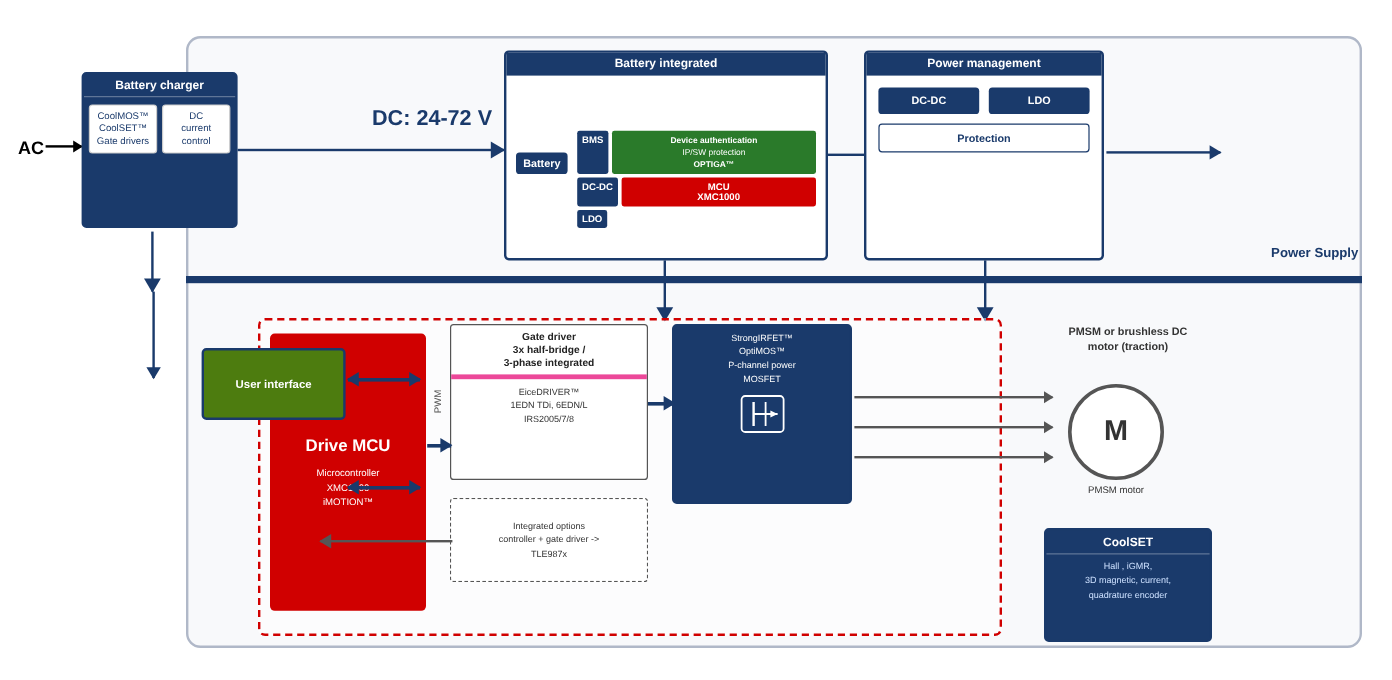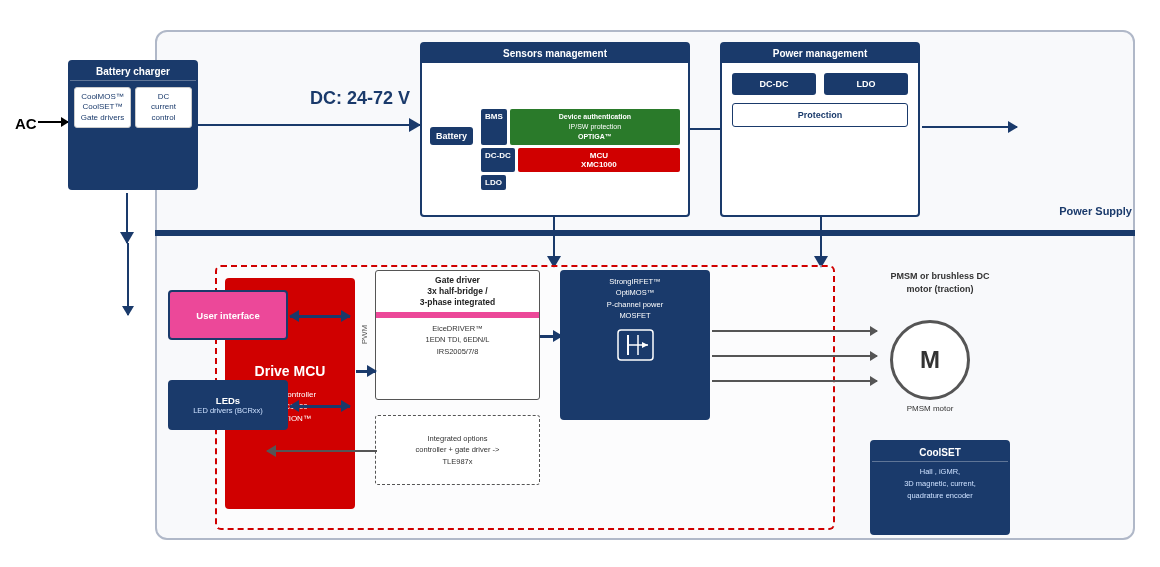--- a/index.html
+++ b/index.html
@@ -344,21 +344,21 @@
       height: 130px;
       border: 1.5px solid #555;
       background: #fff;
       border-radius: 3px;
     }
     .gate-driver-title {
       font-size: 8.5px;
       font-weight: bold;
       text-align: center;
       padding: 4px 2px;
-      border-bottom: 6px solid #ec4899;
+      border-bottom: 4px solid #ec4899;
       line-height: 1.3;
       color: #222;
     }
     .gate-driver-content {
       padding: 5px 6px;
       font-size: 7.5px;
       color: #333;
       line-height: 1.5;
       text-align: center;
     }
@@ -408,23 +408,23 @@
       text-align: center;
       padding: 4px 5px;
       line-height: 1.5;
     }
     
     .user-interface {
       position: absolute;
       left: 168px;
       top: 290px;
       width: 120px;
-      height: 50px;
+      height: 60px;
       border: 2px solid #1a3a6b;
-      background: #ec4899;
+      background: #4d7c0f;
       border-radius: 4px;
       display: flex;
       align-items: center;
       justify-content: center;
     }
     .user-interface-label {
       color: #fff;
       font-size: 9.5px;
       font-weight: bold;
       text-align: center;
@@ -616,21 +616,21 @@
         <span>control</span>
       </div>
     </div>
   </div>
 
   <div class="dc-voltage">DC: 24-72 V</div>
 
   <div class="arrow-right-charger"></div>
 
   <div class="battery-mgmt">
-    <div class="battery-mgmt-title">Sensors management</div>
+    <div class="battery-mgmt-title">Battery integrated</div>
     <div class="battery-mgmt-inner">
       <div class="battery-cell-left">Battery</div>
       <div style="display:flex; flex-direction:column; gap:3px; flex:1;">
         <div style="display:flex; gap:3px;margin-top:28px;">
           <div class="bms-cell">BMS</div>
           <div class="optiga-cell" style="flex:2;">
             <span style="font-size:7px; font-weight:bold;">Device authentication</span><br>
             <span style="font-size:7px;">IP/SW protection</span><br>
             <span style="font-size:7px; font-weight:bold;">OPTIGA™</span>
           </div>
@@ -716,24 +716,20 @@
       <line x1="25" y1="10" x2="25" y2="30" stroke="#fff" stroke-width="1.5"></line>
       <line x1="25" y1="20" x2="35" y2="20" stroke="#fff" stroke-width="1.5"></line>
       <polygon points="29,17 35,20 29,23" fill="#fff"></polygon>
     </svg>
   </div>
 
   <div class="user-interface">
     <div class="user-interface-label">User interface</div>
   </div>
 
-  <div class="leds-box">
-    <div class="leds-label">LEDs</div>
-    <div class="leds-sub">LED drivers (BCRxx)</div>
-  </div>
 
   <div class="pmsm-top-label">
     PMSM or brushless DC<br>motor (traction)
   </div>
 
   <div class="small-arrow-r" style="left:712px; top:330px; width:165px;"></div>
   <div class="small-arrow-r" style="left:712px; top:355px; width:165px;"></div>
   <div class="small-arrow-r" style="left:712px; top:380px; width:165px;"></div>
 
   <div class="motor-circle">

